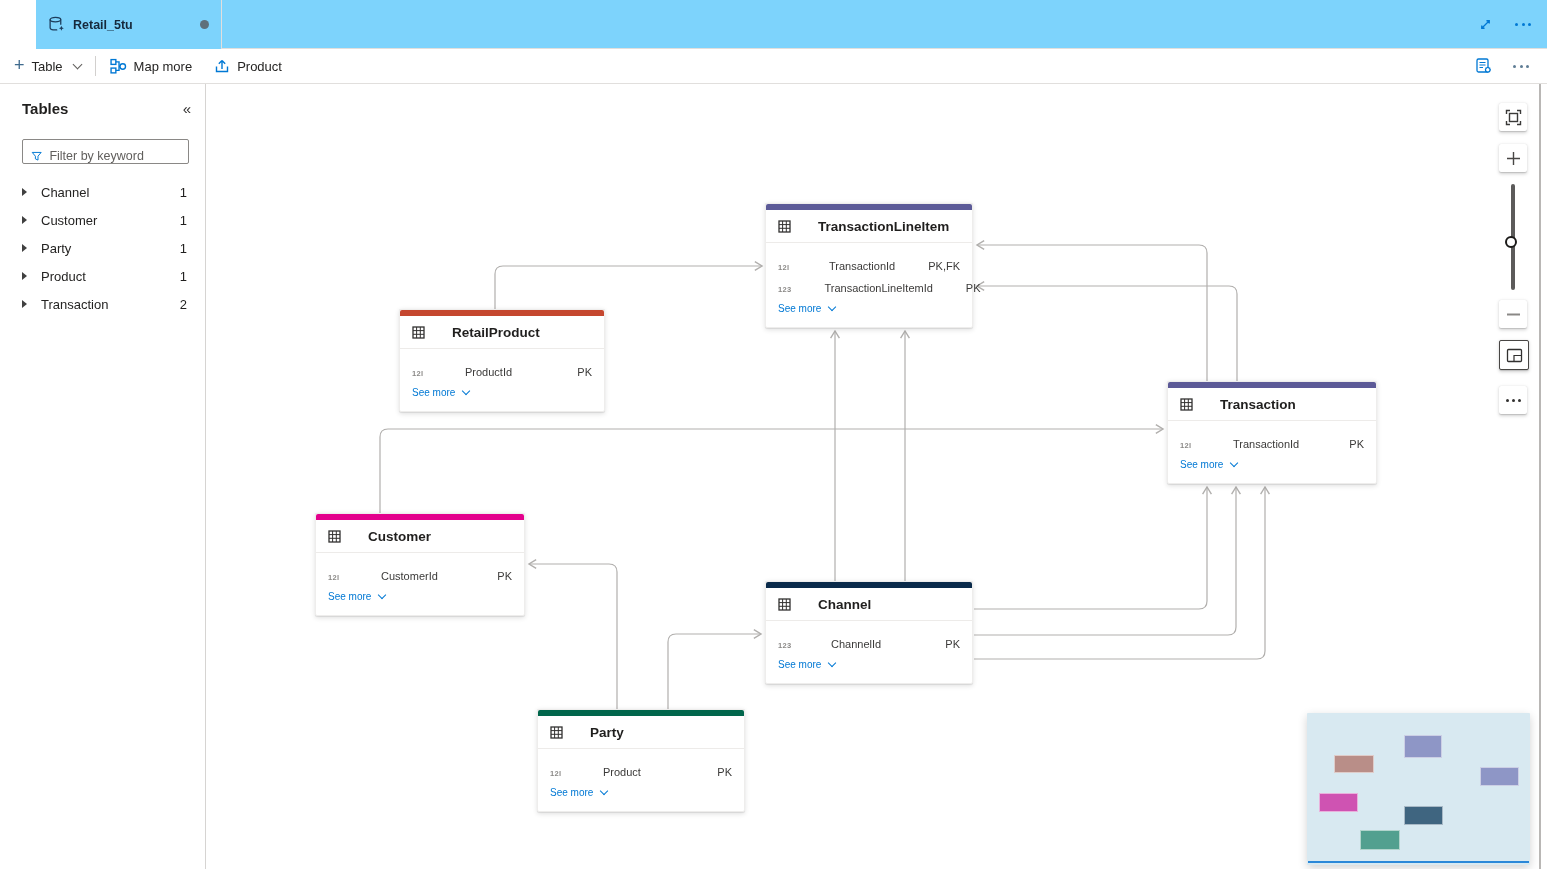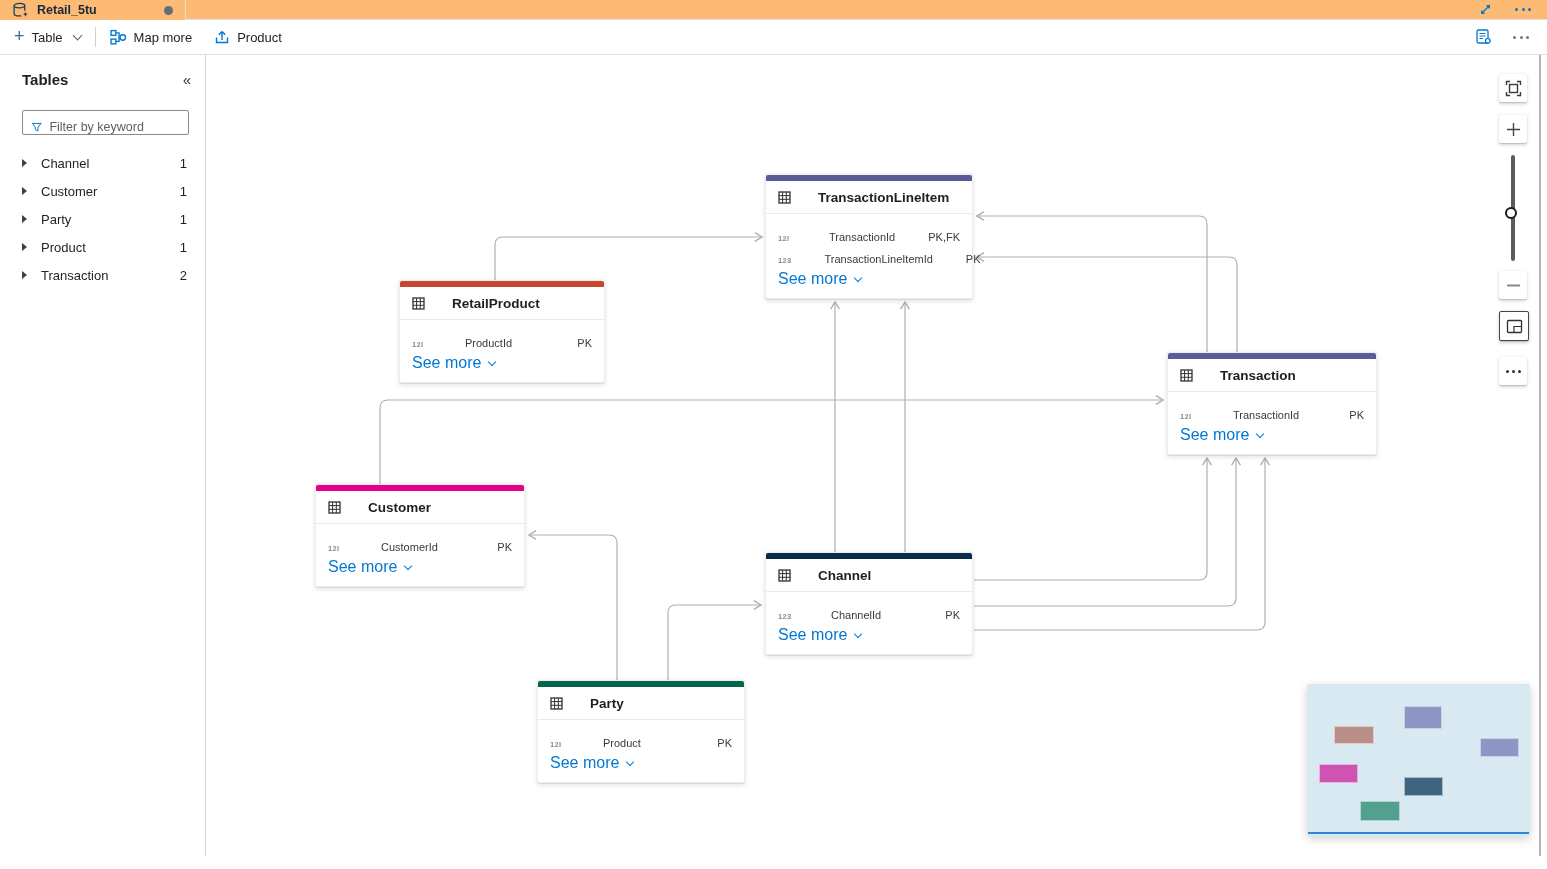--- a/index.html
+++ b/index.html
@@ -1,20 +1,20 @@
 <!DOCTYPE html>
 <html><head>
 <meta charset="utf-8">
 <style>
   * { margin:0; padding:0; box-sizing:border-box; }
   html,body { width:1547px; height:869px; overflow:hidden; background:#fff; }
   .app { width:1547px; height:869px; position:relative; font-family:"Liberation Sans", sans-serif; color:#252423; }
 
   
-  .tabbar { display:flex; height:20px; background:#fdba74; }
+  .tabbar { display:flex; height:49px; background:#7dd3fc;margin-left:36px; }
   .tab { width:186px; display:flex; align-items:center; gap:8px; padding:0 10px 0 12px;
          border-right:1px solid #e1dfdd; position:relative; }
   .tab-title { font-size:12.5px; font-weight:700; color:#16293c; flex:1; white-space:nowrap; }
   .dirty-dot { width:9px; height:9px; border-radius:50%; background:#5f707b; margin-right:2px; }
   .tabbar-rest { flex:1; border-bottom:1px solid #e1dfdd; display:flex; align-items:center;
                  justify-content:flex-end; gap:22px; padding-right:16px; }
 
   
   .toolbar { height:35px; border-bottom:1px solid #e1dfdd; display:flex; align-items:center; padding:0 14px 0 14px; }
   .tb-item { display:flex; align-items:center; gap:7px; font-size:13px; color:#252423; cursor:pointer; }
@@ -55,21 +55,21 @@
   .entity { position:absolute; background:#fff; border:1px solid #eeedec; border-radius:2px;
             box-shadow:0 1.6px 5px rgba(0,0,0,.12), 0 .3px .9px rgba(0,0,0,.08); cursor:pointer; }
   .entity-bar { height:6px; border-radius:2px 2px 0 0; }
   .entity-header { display:flex; align-items:center; gap:27px; padding:9px 12px 8px 12px; border-bottom:1px solid #edebe9; }
   .entity-title { font-size:13.5px; font-weight:700; color:#201f1e; }
   .entity-fields { padding:7px 12px 7px 12px; }
   .field-row { display:flex; align-items:flex-end; height:22px; font-size:11px;gap:33px; }
   .f-icon { width:20px; font-size:7.5px; font-weight:700; color:#8a8886; letter-spacing:.3px; }
   .f-name { flex:1; color:#3b3a39; }
   .f-key { color:#3b3a39; }
-  .see-more { display:flex; align-items:center; gap:8px; height:24px; margin-top:2px; color:#0078d4; font-size:16px; cursor:pointer; }
+  .see-more { display:flex; align-items:center; gap:8px; height:24px; margin-top:2px; color:#0078d4; font-size:10px; cursor:pointer; }
   .see-chev { width:6px; height:6px; border-right:1.4px solid #0078d4; border-bottom:1.4px solid #0078d4;
               transform:rotate(45deg); margin-top:-3px; }
 
   
   .zbtn { position:absolute; width:28px; height:28px; background:#fff; border:none; border-radius:2px;
           box-shadow:0 1.6px 3.6px rgba(0,0,0,.18), 0 .3px .9px rgba(0,0,0,.12);
           display:flex; align-items:center; justify-content:center; cursor:pointer; }
   .zcol { left:1293px; }
   .slider { position:absolute; left:1305px; top:100px; width:4px; height:106px; background:#5c5b5a; border-radius:2px; }
   .thumb { position:absolute; left:-6px; top:52px; width:12px; height:12px; background:#fff;

